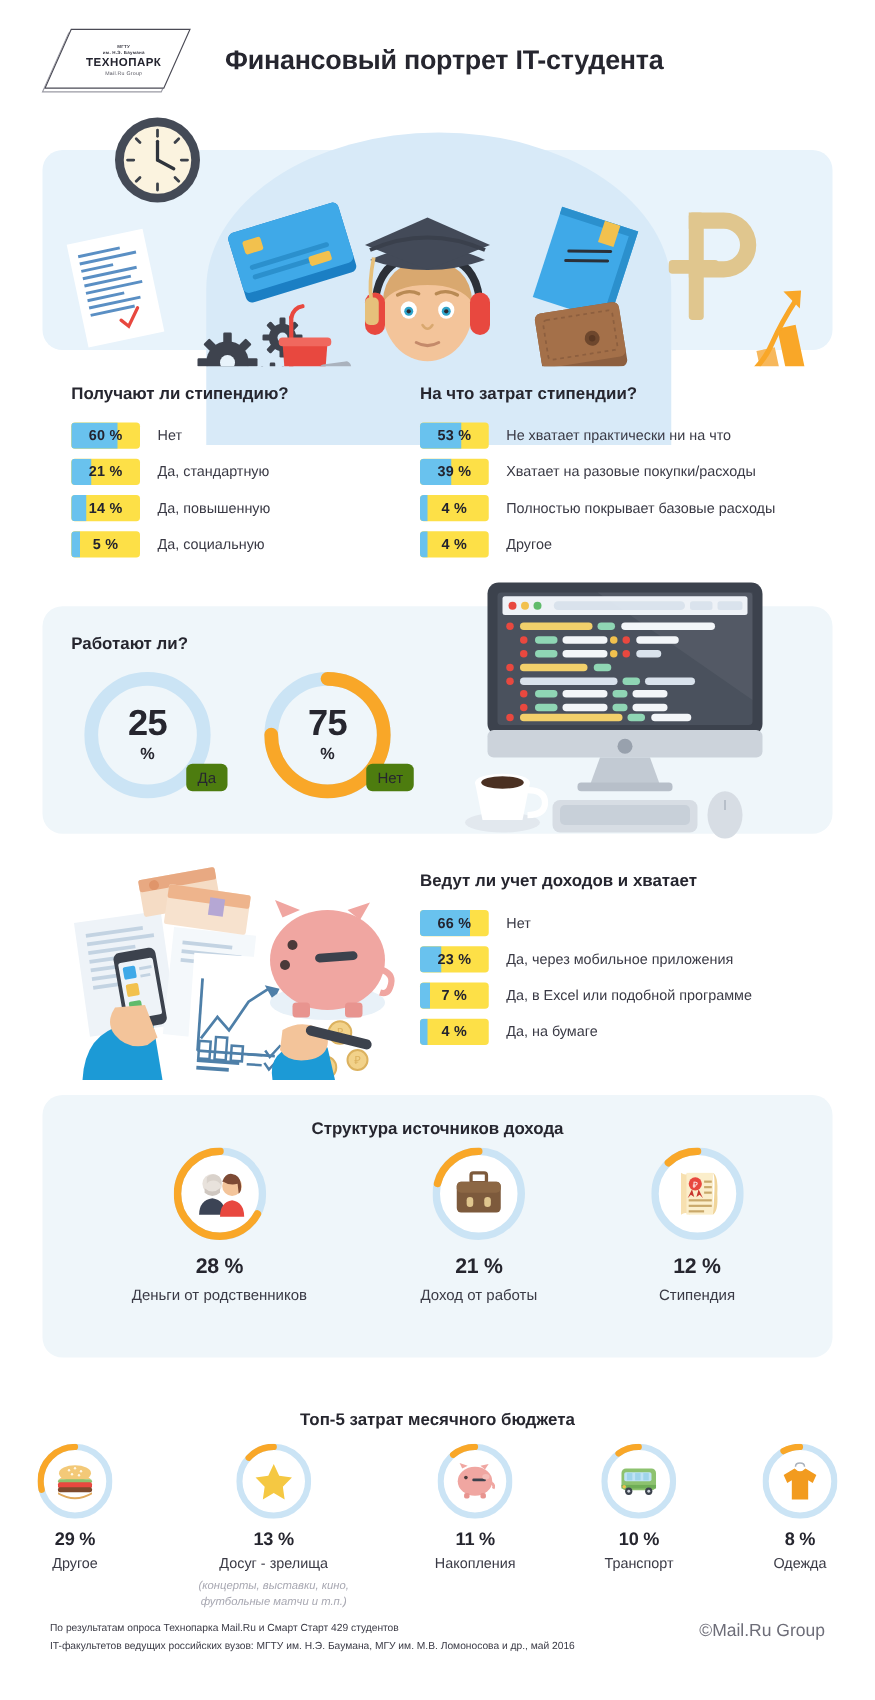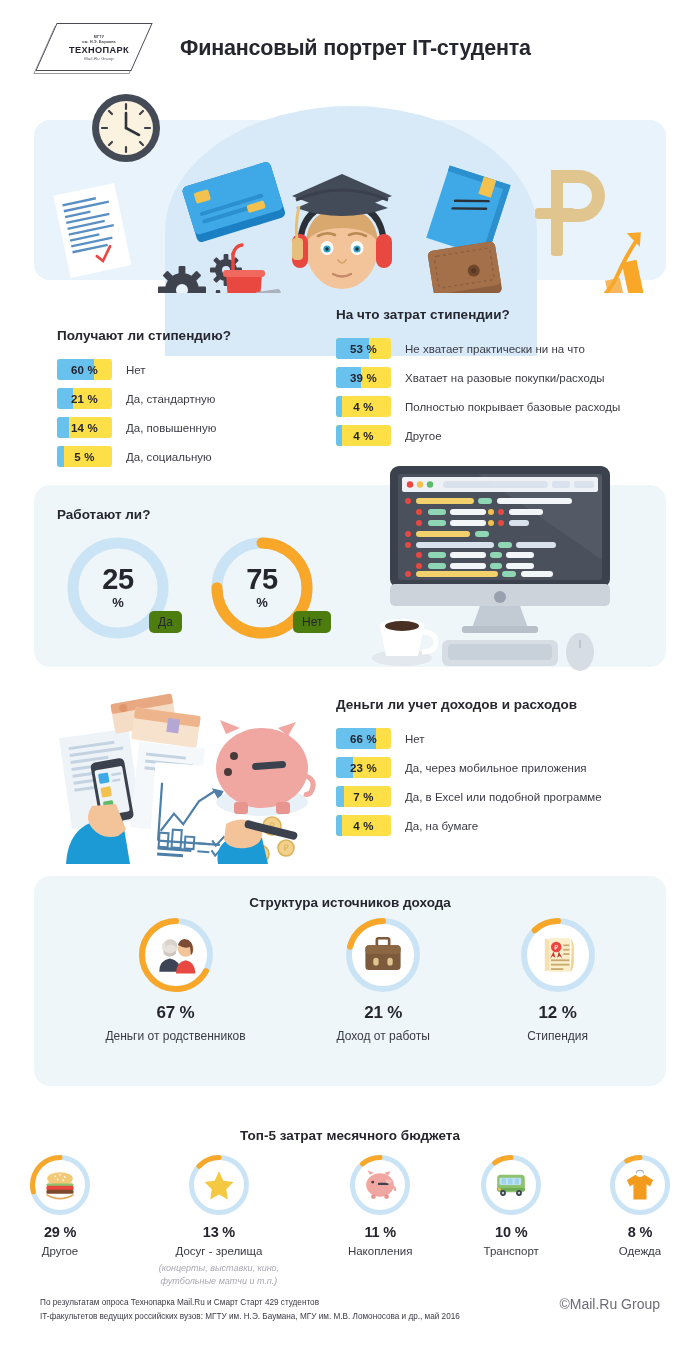--- a/index.html
+++ b/index.html
@@ -299,21 +299,21 @@
           <ellipse cx="464" cy="254" rx="6" ry="6.5" fill="#ffffff"></ellipse>
         <path d="M437 252 q5 3 10 0" stroke="#2b3038" stroke-width="1.8" fill="none" stroke-linecap="round"></path>
         <path d="M459 252 q5 3 10 0" stroke="#2b3038" stroke-width="1.8" fill="none" stroke-linecap="round"></path>
         <path d="M448 262 l5 0 l-2.5 3 z" fill="#2b3038"></path>
         <ellipse cx="453" cy="272" rx="30" ry="10" fill="#ffffff"></ellipse>
         <path d="M500 262 q22 0 26 10" stroke="#4c525e" stroke-width="7" fill="none" stroke-linecap="round"></path>
       </g>
     </svg>
   </div>
 
-  <div class="barlist" style="left:57px;top:307px;width:265px;margin-top:21px;">
+  <div class="barlist" style="left:57px;top:307px;width:265px;">
     <h2 class="sec">Получают ли стипендию?</h2>
     <div style="height:16px;"></div>
     <div id="scholarship-rows">
         <div class="barrow">
           <div class="bartrack">
             <div class="barfill" style="width: 37px;"></div>
             <div class="barval">60 %</div>
           </div>
           <div class="barlabel">Нет</div>
         </div>
@@ -567,21 +567,21 @@
         </g>
     </g>
     <path d="M44 122 q-8 12 0 22 q10 12 26 8 l8 -6 l-10 -26 z" fill="#f3c49a"></path>
 
     <path d="M170 180 q-4 -24 22 -28 l22 2 l6 26 z" fill="#1c9ad6"></path>
     <path d="M178 140 q14 -8 28 -2 q10 4 8 14 q-2 10 -16 12 q-16 2 -22 -8 z" fill="#f3c49a"></path>
     <rect x="196" y="142" width="54" height="8" rx="4" fill="#3c424d" transform="rotate(14 223 146)"></rect>
   </svg>
 
   <div class="barlist" style="left:336px;top:697px;width:330px;">
-    <h2 class="sec">Деньги ли учет доходов и расходов</h2>
+    <h2 class="sec">Ведут ли учет доходов и хватает</h2>
     <div style="height:16px;"></div>
     <div id="tracking-rows">
         <div class="barrow">
           <div class="bartrack">
             <div class="barfill" style="width: 40.3px;"></div>
             <div class="barval">66 %</div>
           </div>
           <div class="barlabel">Нет</div>
         </div>
         <div class="barrow">
@@ -624,21 +624,21 @@
                 <path d="M6 44 q0-13 12-15 l0 0 q12 2 12 15 z" fill="#3c4455"></path>
                 <path d="M13 10 q5-5 11-1 q3 3 2 8 q-3-4-7-4 q-4 0-6 3 z" fill="#d9d2cb"></path>
                 <path d="M11 20 q7 6 14 0 l0 4 q-7 6-14 0 z" fill="#cfc7c0"></path>
                 <circle cx="36" cy="18" r="9" fill="#f3c49a"></circle>
                 <path d="M25 46 q0-13 11-15 q11 2 11 15 z" fill="#e8483f"></path>
                 <path d="M27 14 q3-8 9-7 q7 1 8 9 q1 7-2 9 l-1-9 q-7 2-13-2 z" fill="#7d4a35"></path>
               </g>
             </svg>
           </div>
        </div>
-       <div class="cpct">67 %</div>
+       <div class="cpct">28 %</div>
        <div class="clabel">Деньги от родственников</div>
       </div>
       <div class="citem">
         <div class="cring" style="width:74px;height:74px;">
          <svg width="74" height="74" viewBox="0 0 74 74">
            <circle cx="37" cy="37" r="34" fill="#ffffff" stroke="#cbe4f5" stroke-width="6"></circle>
            <circle cx="37" cy="37" r="34" fill="none" stroke="#f9a728" stroke-width="6" stroke-linecap="round" stroke-dasharray="44.9 168.8" transform="rotate(-90 37 37) scale(1,-1) translate(0,-74)"></circle>
          </svg>
          <div class="ico">
             <svg width="44" height="44" viewBox="0 0 50 50">

